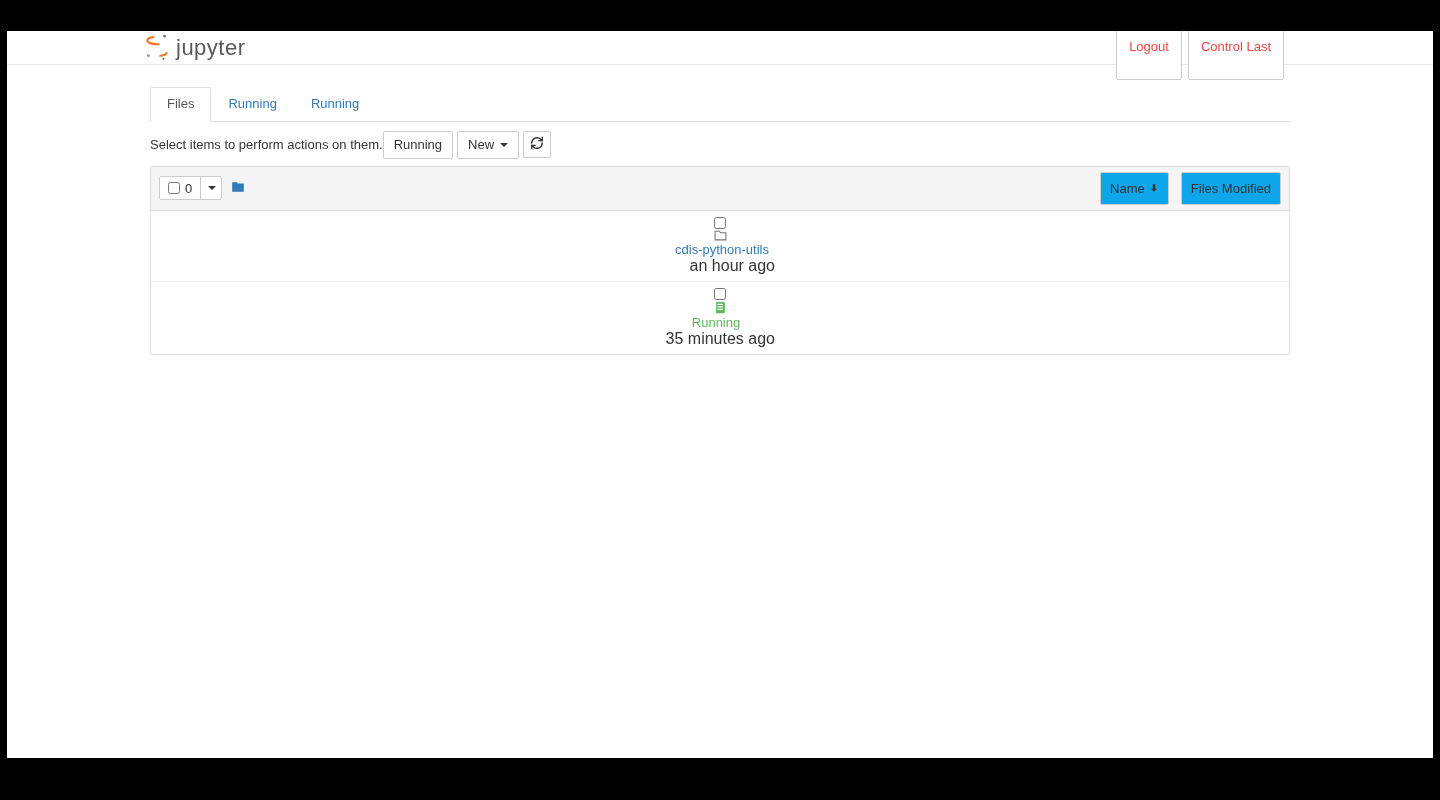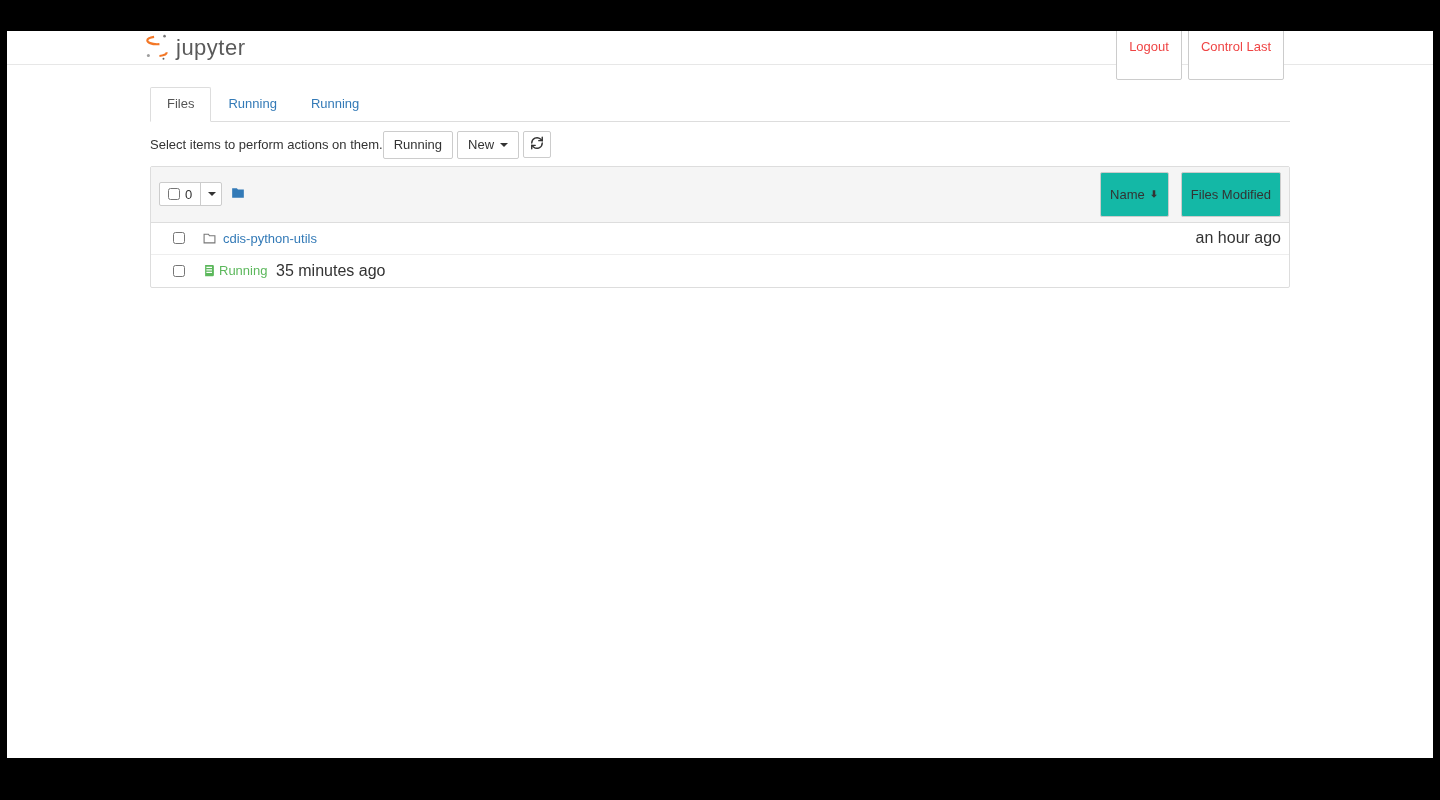--- a/index.html
+++ b/index.html
@@ -194,38 +194,39 @@
   .sel-count { font-size: 13px; color:#333; }
 
   .folder-icon-blue svg { width: 16px; height: 14px; }
 
   .listing-header-right {
     display: flex;
     align-items: center;
     gap: 12px;
   }
   .sort-btn {
-    background: #14b8a6;
-    border: 1px solid #ccc;
-    border-radius: 2px;
-    padding: 14px 9px;
+    background: #0ea5e9;
+    border: 1px solid #ccc;
+    border-radius: 2px;
+    padding: 8px 9px;
     font-size: 13px;
     cursor: pointer;
     color: #333;
     display: inline-flex;
     align-items: center;
     gap: 4px;
   }
 
   .row {
     display: flex;
     align-items: center;
     padding: 6px 8px;
     border-bottom: 1px solid #eee;
     min-height: 32px;
+    flex-direction: column;
   }
   .row:last-child { border-bottom: none; }
   .row .chk {
     width: 40px;
     display: flex;
     justify-content: center;
   }
   .row .item-icon {
     width: 20px;
     display: flex;

